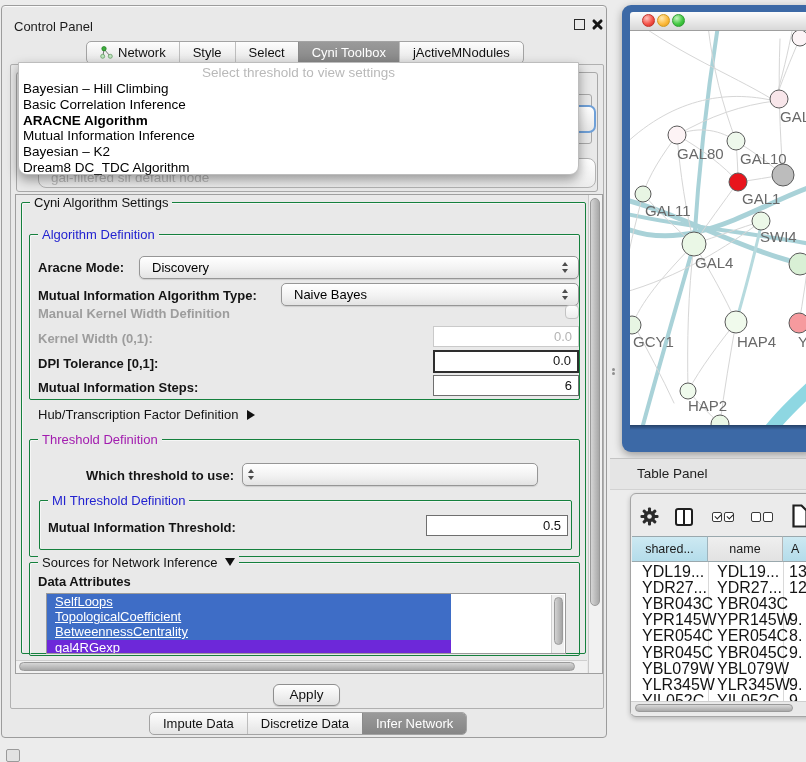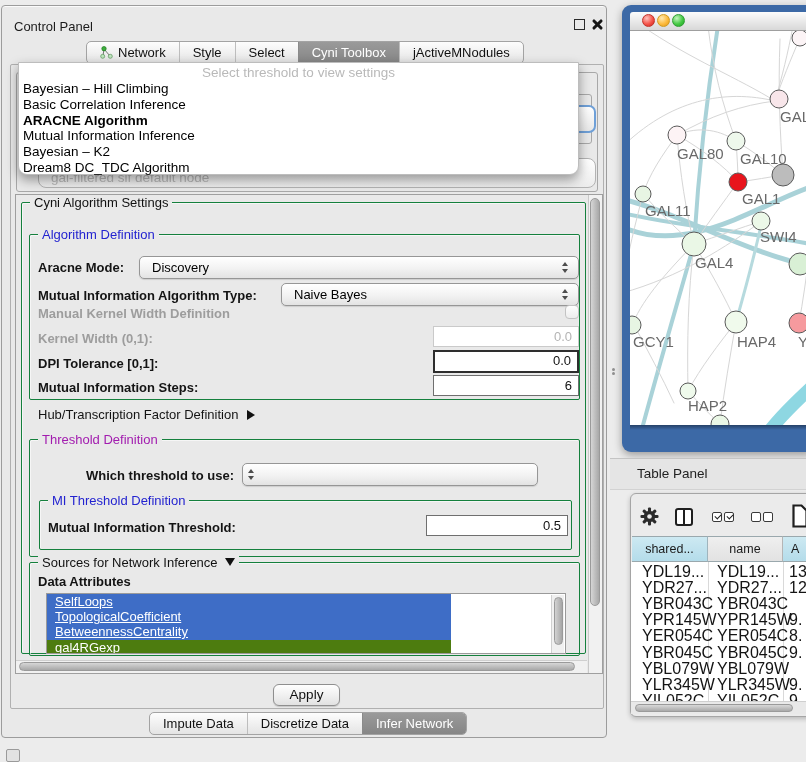--- a/index.html
+++ b/index.html
@@ -267,21 +267,21 @@
 
   <div class="abs grp" style="left:27px; top:556px; width:551px; height:94px;">
     <span class="grp-title t-black"><span>Sources for Network Inference</span><span class="arrow-down"></span></span>
   </div>
   <div class="lbl" style="left:36px; top:568px;">Data Attributes</div>
   <div class="abs attr-list">
     <div id="attr-items">
         <div class="attr-item" style="background: rgb(62, 109, 198);">SelfLoops</div>
         <div class="attr-item" style="background: rgb(62, 109, 198);">TopologicalCoefficient</div>
         <div class="attr-item" style="background: rgb(62, 109, 198);">BetweennessCentrality</div>
-        <div class="attr-item" style="background: #4d7c0f;">gal4RGexp</div>
+        <div class="attr-item" style="background: #6d28d9;">gal4RGexp</div>
       </div>
     <div class="attr-vsb">
         <div class="th"></div>
       </div>
   </div>
 
   <div class="abs apply-btn">Apply</div>
 
   <div class="tabgroup" style="position:absolute; left:147px; top:706px;" id="bottom-tabs">
       <div class="tab">

